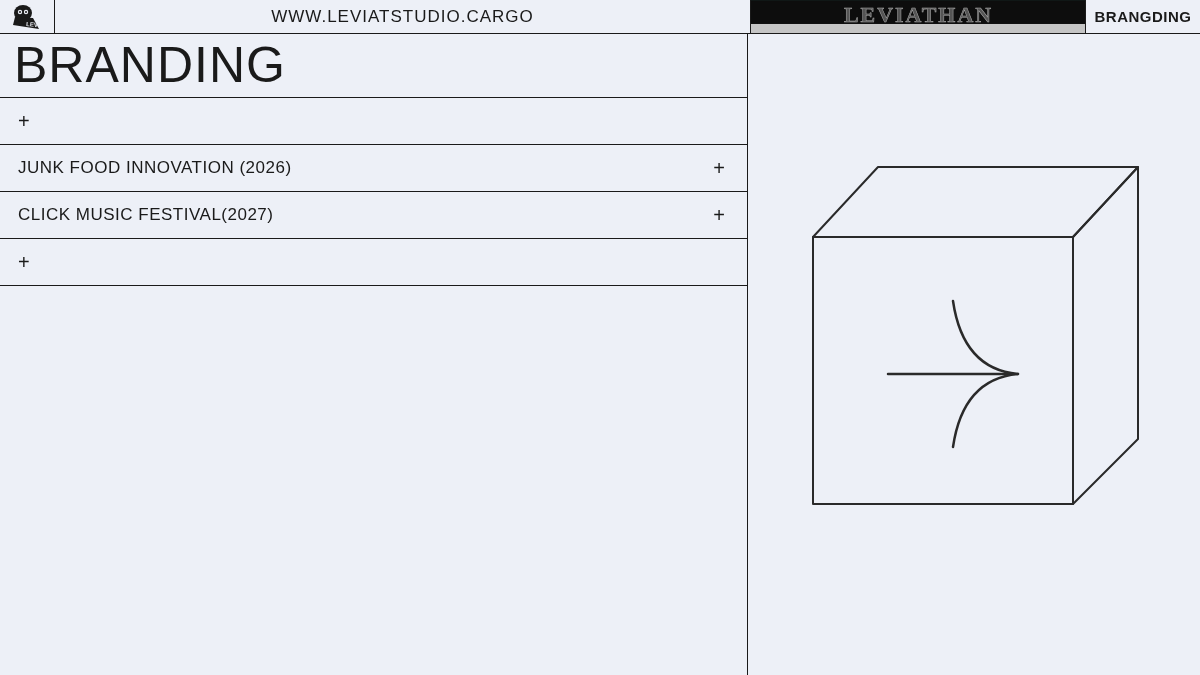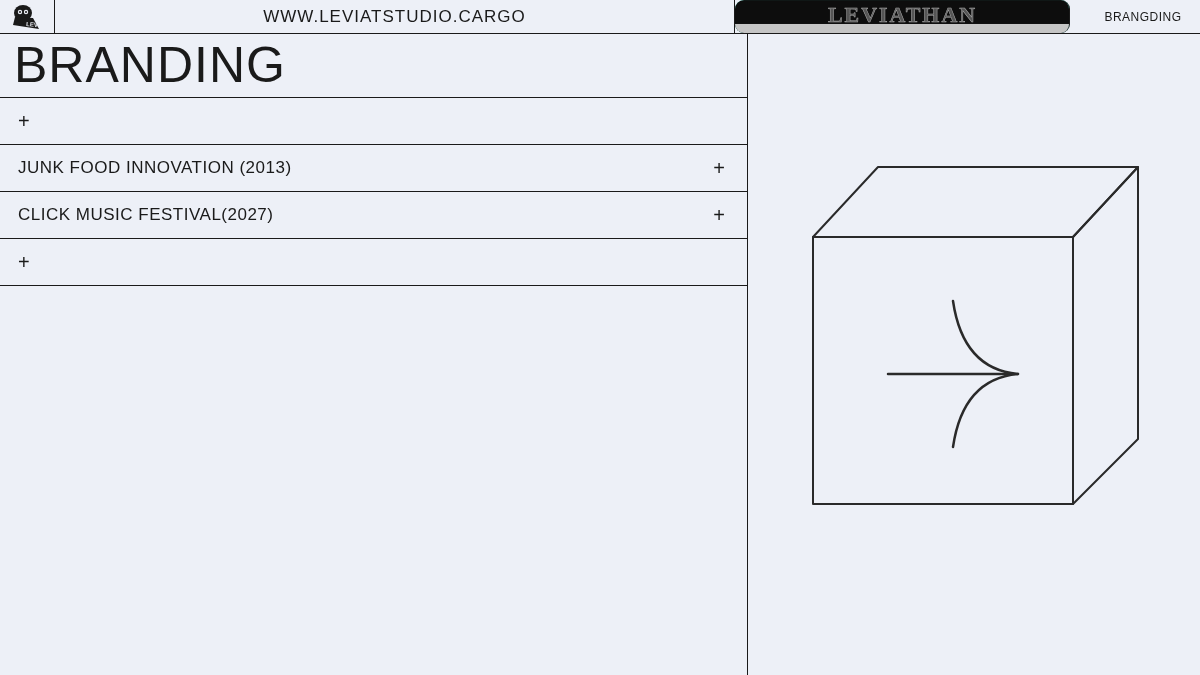--- a/index.html
+++ b/index.html
@@ -42,31 +42,29 @@
       font-weight: 400;
     }
     .topbar-banner {
       width: 335px;
       border-right: 1.5px solid #1a1a1a;
       background: #5eead4;
       display: flex;
       align-items: center;
       justify-content: center;
       overflow: hidden;
-      border-radius: 9px;
     }
     .topbar-label {
       width: 114px;
       display: flex;
       align-items: center;
       justify-content: center;
-      font-size: 12px;
+      font-size: 15px;
       letter-spacing: 0.5px;
-      font-weight: 400;
-      margin-left: 16px;
+      font-weight: 700;
     }
     
     
     .columns {
       display: flex;
       height: calc(100% - 34px);
     }
     .col-left {
       width: 748px;
       border-right: 1.5px solid #1a1a1a;
@@ -147,21 +145,21 @@
 </div>
 
 <div class="columns">
   <div class="col-left">
     <h1 class="page-title">BRANDING</h1>
     <ul class="project-list">
       <li class="project-item">
         <span class="plus-icon">+</span>
       </li>
       <li class="project-item">
-        <span class="project-label">JUNK FOOD INNOVATION (2013)</span>
+        <span class="project-label">JUNK FOOD INNOVATION (2026)</span>
         <span class="plus-icon">+</span>
       </li>
       <li class="project-item">
         <span class="project-label">CLICK MUSIC FESTIVAL(2027)</span>
         <span class="plus-icon">+</span>
       </li>
       <li class="project-item">
         <span class="plus-icon">+</span>
       </li>
     </ul>

